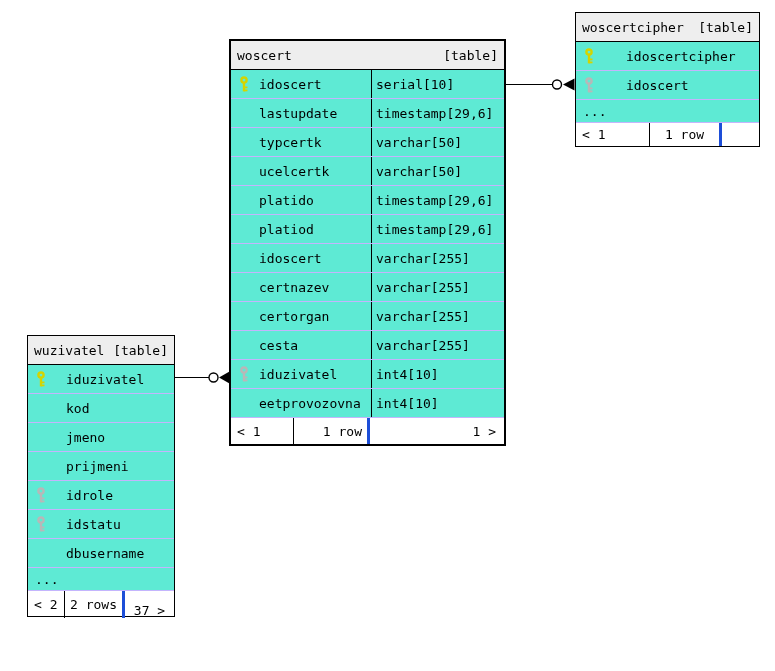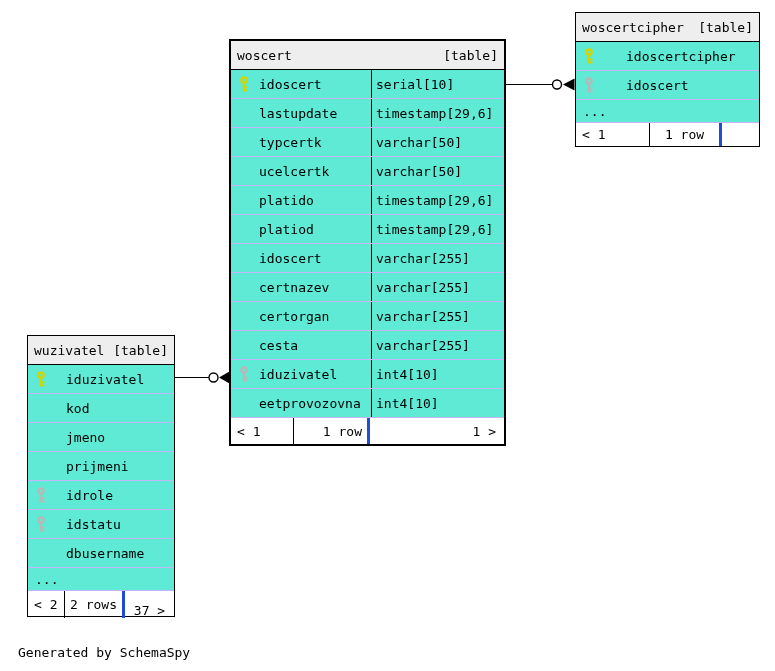--- a/index.html
+++ b/index.html
@@ -216,14 +216,13 @@
       <div class="row erow">
         <span>...</span>
       </div>
       <div class="ftr">
         <span class="fcell fcell1">&lt; 2</span>
         <span class="fcell fcell2">2 rows</span>
         <span class="fcell fcell3">37 &gt;</span>
       </div>
     </div>
 
-  <div class="caption">Generated by SchemaSpy</div>
 </div>
 
 </body></html>

